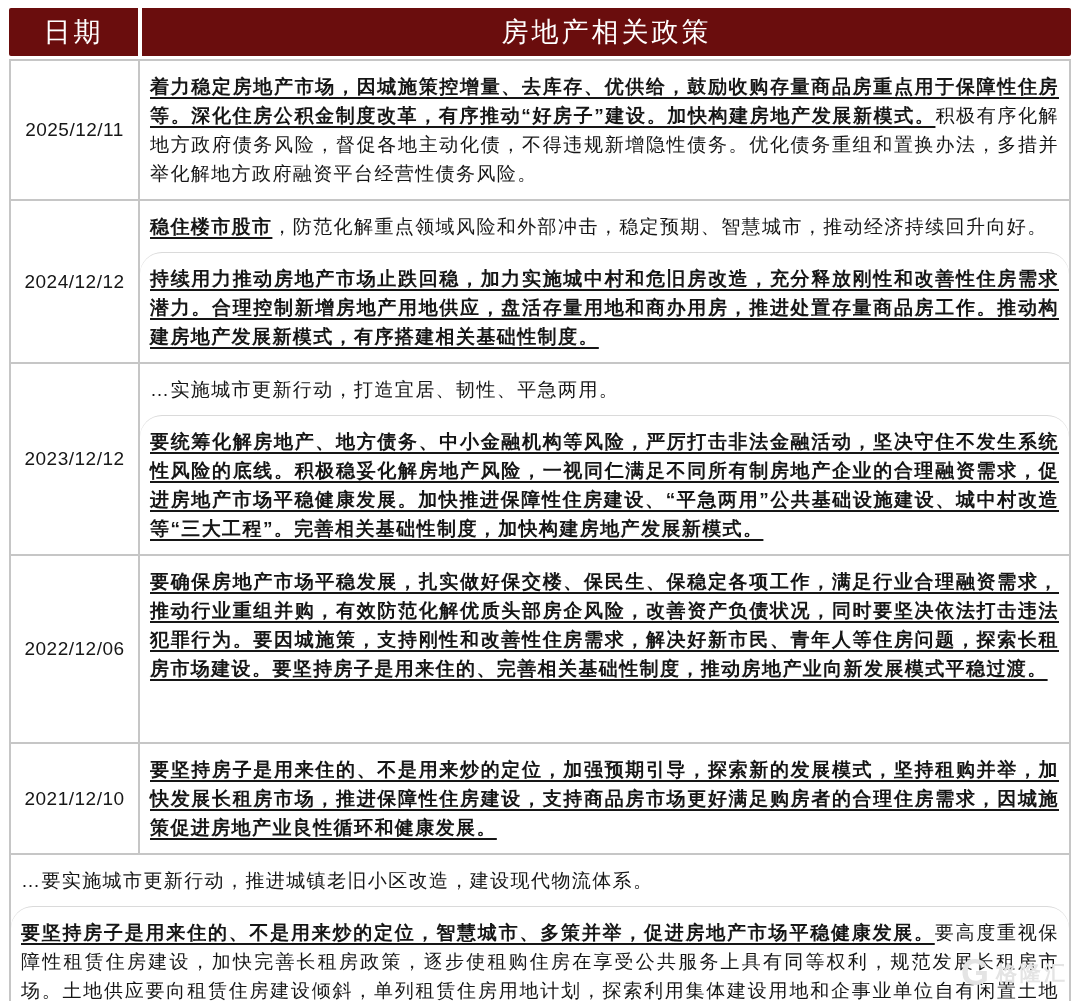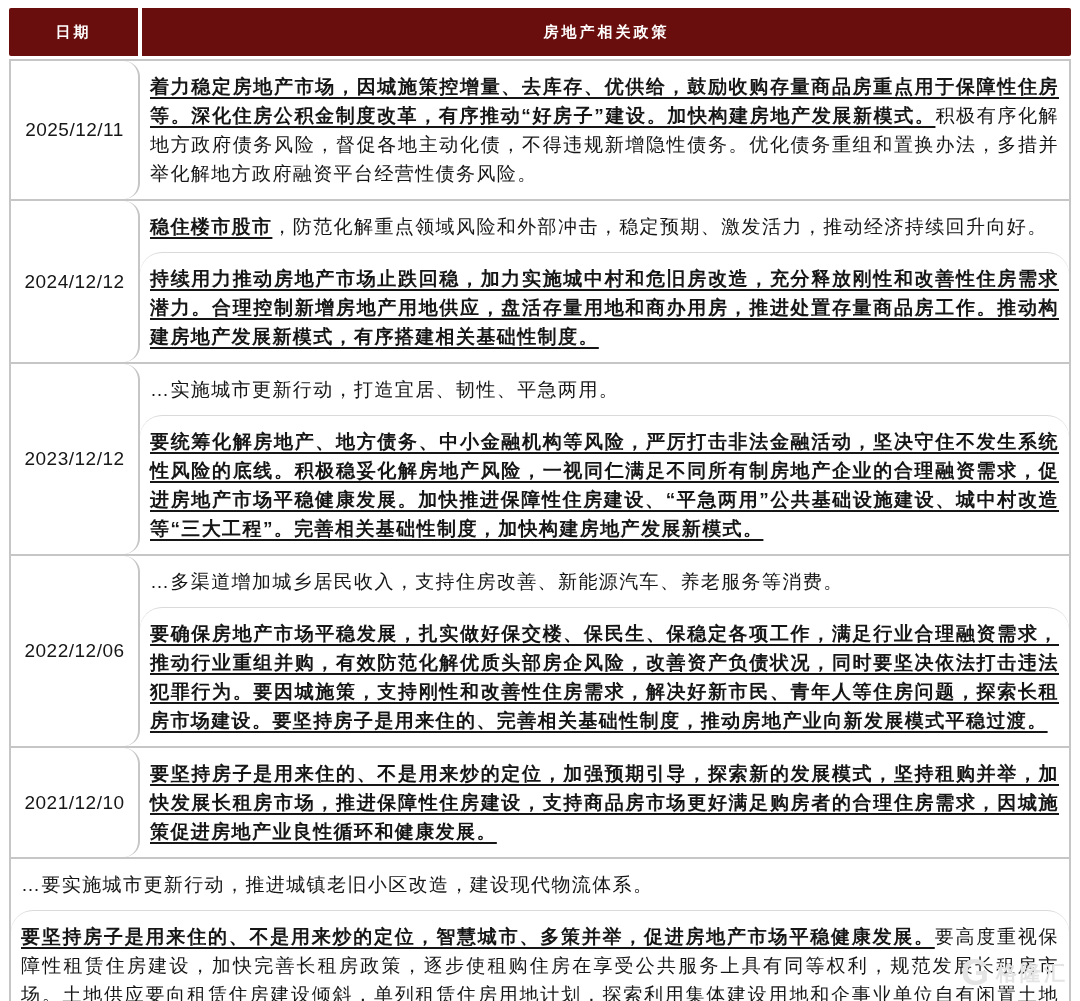--- a/index.html
+++ b/index.html
@@ -14,38 +14,38 @@
   html,body{background:#ffffff;}
   body{
     width:1080px;height:1001px;
     font-family:"Liberation Sans",sans-serif;
     position:relative;overflow:hidden;
   }
   .page{position:absolute;inset:0;padding:8px 9px;}
   .thead{display:flex;gap:4px;height:48px;margin-bottom:3px;}
   .th{
     background:var(--header-bg);color:var(--header-text);
-    font-weight:bold;font-size:15px;letter-spacing:3px;
+    font-weight:normal;font-size:27px;letter-spacing:3px;
     display:flex;align-items:center;justify-content:center;
   }
   .th-date{width:129px;flex:0 0 129px;border-radius:2px 0 0 2px;}
   .th-policy{flex:1;border-radius:0 2px 2px 0;}
   .tbody{border:2px solid var(--border);}
   .trow{display:flex;}
   .trow + .trow{border-top:2px solid var(--border);}
   .trow:nth-child(1){min-height:114px;}
   .trow:nth-child(2){min-height:133px;}
   .trow:nth-child(3){min-height:182px;}
   .trow:nth-child(4){min-height:188px;}
   .trow:nth-child(5){min-height:93px;}
   .trow:nth-child(6){min-height:200px;}
   .td-date{
     width:129px;flex:0 0 129px;border-right:2px solid var(--border);
     display:flex;align-items:center;justify-content:center;
-    font-size:19px;color:var(--text);letter-spacing:.5px;border-radius:16px;
+    font-size:19px;color:var(--text);letter-spacing:.5px;
   }
   .td-policy{flex:1;display:flex;flex-direction:column;}
   .para{flex:1;display:flex;align-items:flex-start;padding:11px 10px;border-radius:22px;}
   .para + .para{border-top:1px solid var(--sub-border);}
   .ptext{
     font-size:19px;line-height:29px;color:var(--text);
     letter-spacing:1.4px;text-align:justify;width:100%;
   }
   .seg{font-weight:normal;}
   .seg.em{
@@ -79,44 +79,41 @@
         <div class="td-policy">
           <div class="para">
             <div class="ptext"><span class="seg em">着力稳定房地产市场，因城施策控增量、去库存、优供给，鼓励收购存量商品房重点用于保障性住房等。深化住房公积金制度改革，有序推动“好房子”建设。加快构建房地产发展新模式。</span><span class="seg">积极有序化解地方政府债务风险，督促各地主动化债，不得违规新增隐性债务。优化债务重组和置换办法，多措并举化解地方政府融资平台经营性债务风险。</span></div>
           </div>
         </div>
       </div>
       <div class="trow">
         <div class="td-date">2024/12/12</div>
         <div class="td-policy">
           <div class="para">
-            <div class="ptext"><span class="seg em">稳住楼市股市</span><span class="seg">，防范化解重点领域风险和外部冲击，稳定预期、激发活力，推动经济持续回升向好。</span></div>
+            <div class="ptext"><span class="seg em">稳住楼市股市</span><span class="seg">，防范化解重点领域风险和外部冲击，稳定预期、智慧城市，推动经济持续回升向好。</span></div>
           </div>
           <div class="para">
             <div class="ptext"><span class="seg em">持续用力推动房地产市场止跌回稳，加力实施城中村和危旧房改造，充分释放刚性和改善性住房需求潜力。合理控制新增房地产用地供应，盘活存量用地和商办用房，推进处置存量商品房工作。推动构建房地产发展新模式，有序搭建相关基础性制度。</span></div>
           </div>
         </div>
       </div>
       <div class="trow">
         <div class="td-date">2023/12/12</div>
         <div class="td-policy">
           <div class="para">
             <div class="ptext"><span class="seg">…实施城市更新行动，打造宜居、韧性、平急两用。</span></div>
           </div>
           <div class="para">
             <div class="ptext"><span class="seg em">要统筹化解房地产、地方债务、中小金融机构等风险，严厉打击非法金融活动，坚决守住不发生系统性风险的底线。积极稳妥化解房地产风险，一视同仁满足不同所有制房地产企业的合理融资需求，促进房地产市场平稳健康发展。加快推进保障性住房建设、“平急两用”公共基础设施建设、城中村改造等“三大工程”。完善相关基础性制度，加快构建房地产发展新模式。</span></div>
           </div>
         </div>
       </div>
       <div class="trow">
         <div class="td-date">2022/12/06</div>
         <div class="td-policy">
-          <div class="para">
-            <div class="ptext"><span class="seg">…多渠道增加城乡居民收入，支持住房改善、新能源汽车、养老服务等消费。</span></div>
-          </div>
           <div class="para">
             <div class="ptext"><span class="seg em">要确保房地产市场平稳发展，扎实做好保交楼、保民生、保稳定各项工作，满足行业合理融资需求，推动行业重组并购，有效防范化解优质头部房企风险，改善资产负债状况，同时要坚决依法打击违法犯罪行为。要因城施策，支持刚性和改善性住房需求，解决好新市民、青年人等住房问题，探索长租房市场建设。要坚持房子是用来住的、完善相关基础性制度，推动房地产业向新发展模式平稳过渡。</span></div>
           </div>
         </div>
       </div>
       <div class="trow">
         <div class="td-date">2021/12/10</div>
         <div class="td-policy">
           <div class="para">
             <div class="ptext"><span class="seg em">要坚持房子是用来住的、不是用来炒的定位，加强预期引导，探索新的发展模式，坚持租购并举，加快发展长租房市场，推进保障性住房建设，支持商品房市场更好满足购房者的合理住房需求，因城施策促进房地产业良性循环和健康发展。</span></div>

